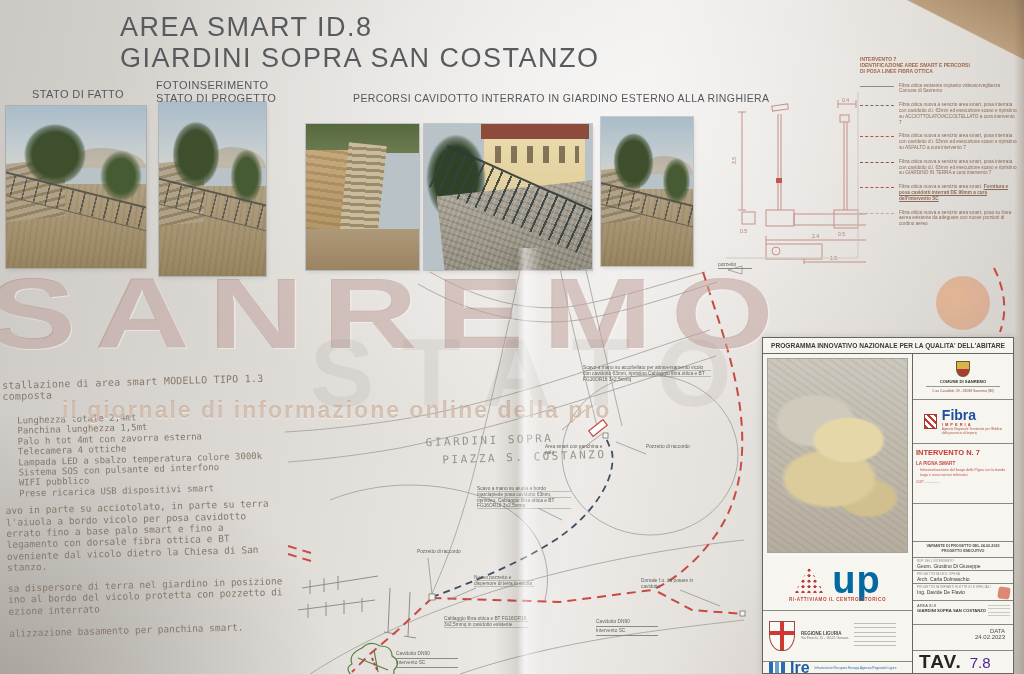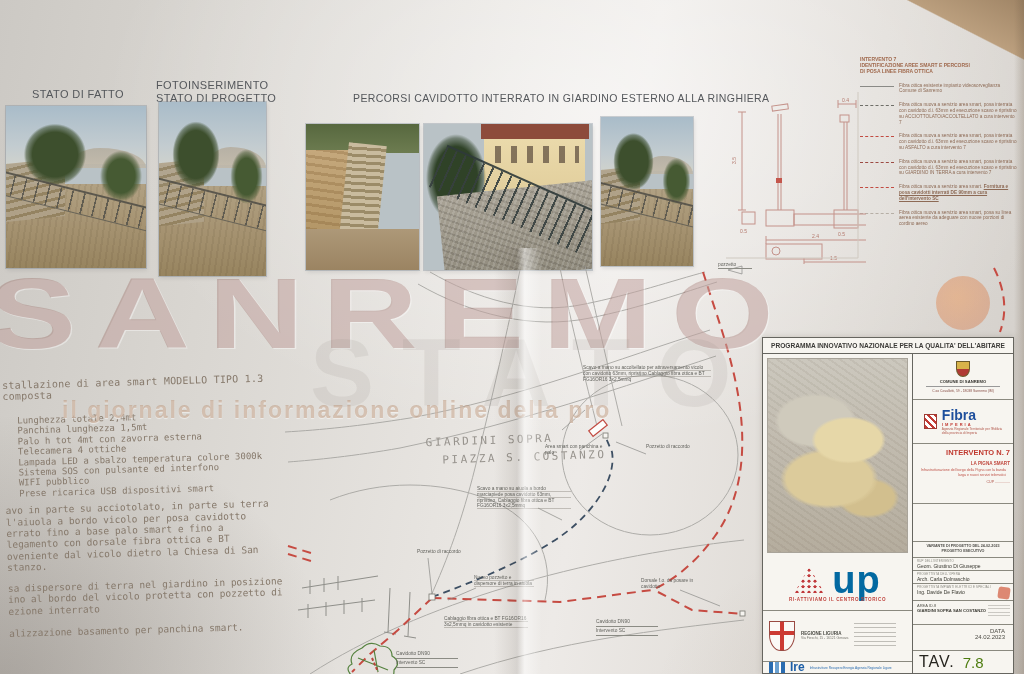--- a/index.html
+++ b/index.html
@@ -116,37 +116,37 @@
   .lig-block{height:52px;border-top:1px solid #8a897f;display:flex;align-items:center;gap:6px;padding:0 6px;}
   .lig-shield{width:24px;height:28px;border:1px solid #9a4a42;background-color:#fbf9f6;border-radius:0 0 45% 45%/0 0 55% 55%;
     background-image:linear-gradient(#cc3a33,#cc3a33),linear-gradient(#cc3a33,#cc3a33);
     background-size:4px 100%,100% 4px;background-position:center,center 38%;background-repeat:no-repeat;}
   .lig-name{font-size:4.5px;font-weight:bold;color:#4a4a44;}
   .lig-addr{font-size:3.4px;color:#77766e;}
   .smudge{width:42px;height:26px;opacity:.7;
     background:repeating-linear-gradient(180deg,rgba(90,88,80,.5) 0 1px,transparent 1px 4.5px);}
   .ire-strip{flex:1;border-top:1px solid #8a897f;display:flex;align-items:center;gap:5px;padding:0 6px;}
   .ire-mark{width:16px;height:11px;background:linear-gradient(90deg,#2a6cb0 0 4px,#fff 4px 6px,#6aa0d0 6px 10px,#fff 10px 12px,#2a6cb0 12px 16px);}
-  .ire-word{font-size:12px;font-weight:bold;color:#1d5ea6;line-height:11px;}
+  .ire-word{font-size:16px;font-weight:bold;color:#1d5ea6;line-height:11px;}
   .ire-desc{font-size:3.2px;color:#2a6cb0;line-height:4px;width:86px;}
   .tb-right{flex:1;display:flex;flex-direction:column;}
   .tr-row{border-bottom:1px solid #8a897f;box-sizing:border-box;}
   .r-comune{height:46px;display:flex;flex-direction:column;align-items:center;justify-content:center;gap:2px;}
   .com-shield{width:12px;height:14px;border:1px solid #6a5a2a;border-radius:0 0 50% 50%;
     background:linear-gradient(180deg,#d8b34a 50%,#b03a34 50%);}
   .com-name{font-size:4.2px;font-weight:bold;color:#35342f;}
   .com-rule{width:74%;border-top:.7px solid #999;}
   .com-addr{font-size:3.4px;color:#8a5048;}
   .r-arte{height:44px;display:flex;align-items:center;justify-content:center;gap:5px;}
   .arte-shield{width:11px;height:13px;border:1px solid #a03a33;
     background:repeating-linear-gradient(45deg,#c23a33 0 2.5px,#fff 2.5px 5px);}
   .arte-word{font-size:14px;font-weight:bold;color:#1e4f9c;line-height:13px;}
   .arte-city{font-size:4px;color:#c23a33;letter-spacing:2px;font-weight:bold;}
   .arte-l{font-size:3.2px;color:#b05548;line-height:4px;}
-  .r-interv{height:60px;padding:4px 3px;text-align:right;}
+  .r-interv{height:60px;padding:4px 3px;text-align:left;}
   .iv-title{font-size:7.5px;font-weight:bold;color:#c0392f;}
   .iv-sub{font-size:4.6px;font-weight:bold;color:#c0493f;margin-top:4px;}
   .iv-desc{font-size:3.6px;color:#c0554a;line-height:4.6px;margin-top:2px;padding:0 4px;}
   .iv-cup{font-size:3.6px;color:#b0544a;margin-top:3px;}
   .r-gap{height:38px;}
   .r-var{height:16px;text-align:center;padding-top:2px;}
   .var-l{font-size:3.7px;color:#4e4d48;font-weight:bold;line-height:5px;}
   .r-role{height:13px;padding:1px 4px;position:relative;}
   .r-role.tall{height:17px;}
   .role-lab{font-size:2.9px;color:#85847c;letter-spacing:.2px;}
@@ -155,30 +155,34 @@
     background:rgba(210,90,60,.7);}
   .r-area{height:24px;padding:2px 4px;position:relative;}
   .area-l1{font-size:4px;color:#55544c;}
   .area-l2{font-size:4.2px;font-weight:bold;color:#3c3b34;}
   .area-smudge{position:absolute;right:3px;top:4px;width:22px;height:14px;opacity:.6;
     background:repeating-linear-gradient(180deg,rgba(100,98,90,.5) 0 1px,transparent 1px 3.4px);}
   .r-data{height:26px;text-align:right;padding:3px 8px 0 0;}
   .data-lab{font-size:6px;color:#4e4d46;}
   .data-val{font-size:6px;color:#4e4d46;}
   .r-tav{flex:1;display:flex;align-items:center;gap:8px;padding-left:6px;border-bottom:none;}
-  .tav-lab{font-size:16px;font-weight:normal;color:#26251f;letter-spacing:1px;}
-  .tav-val{font-size:15px;color:#4d7c0f;}
+  .tav-lab{font-size:19px;font-weight:bold;color:#26251f;letter-spacing:1px;}
+  .tav-val{font-size:15px;color:#4c1d95;}
 </style>
 </head>
 <body>
 
 <div class="canvas">
   <div class="paper"></div>
   <div class="corner-tr"></div>
 
+  <div class="abs doc-title">
+    <div>AREA SMART ID.8</div>
+    <div>GIARDINI SOPRA SAN COSTANZO</div>
+  </div>
   <div class="abs lbl" style="left:32px;top:88px;">STATO DI FATTO</div>
   <div class="abs lbl" style="left:156px;top:79px;">
     <div>FOTOINSERIMENTO</div>
     <div>STATO DI PROGETTO</div>
   </div>
   <div class="abs lbl" style="left:353px;top:92px;font-size:10.5px;">PERCORSI CAVIDOTTO INTERRATO IN GIARDINO ESTERNO ALLA RINGHIERA</div>
 
   <div class="photo" style="left:6px;top:106px;width:140px;height:162px;">
     <div class="ph-sky"></div>
     <div class="ph-hill"></div>

